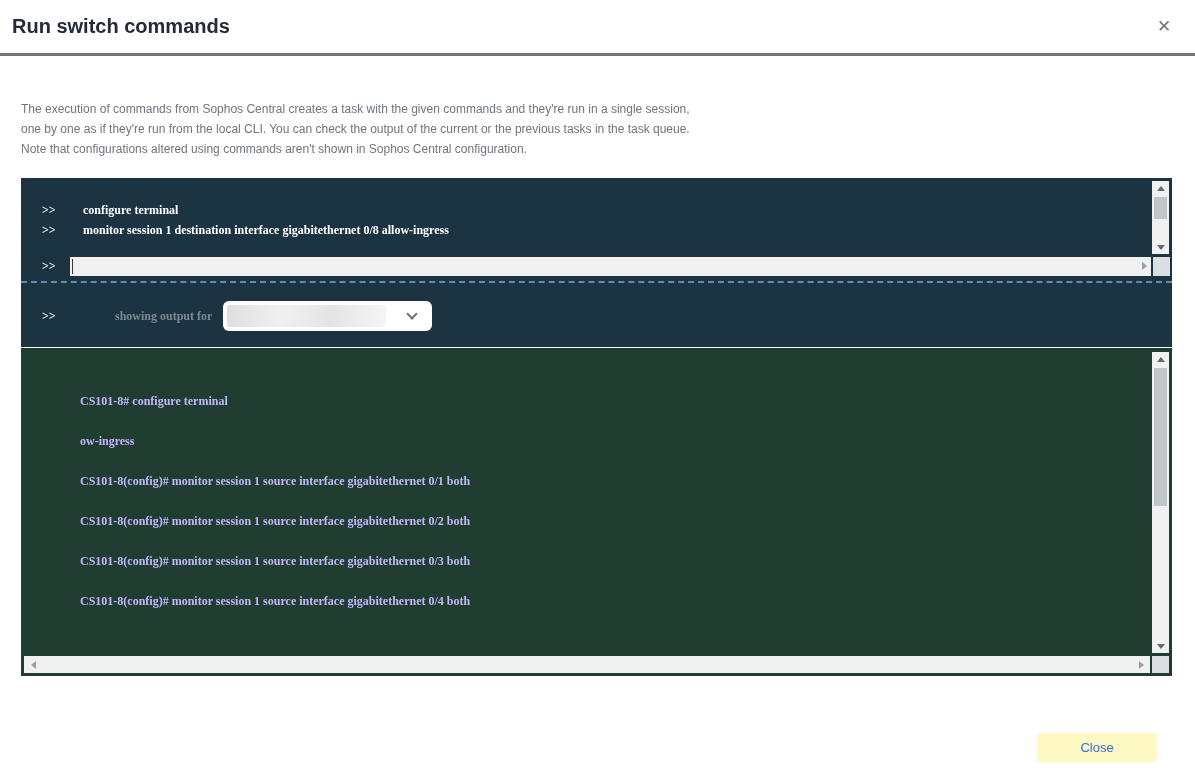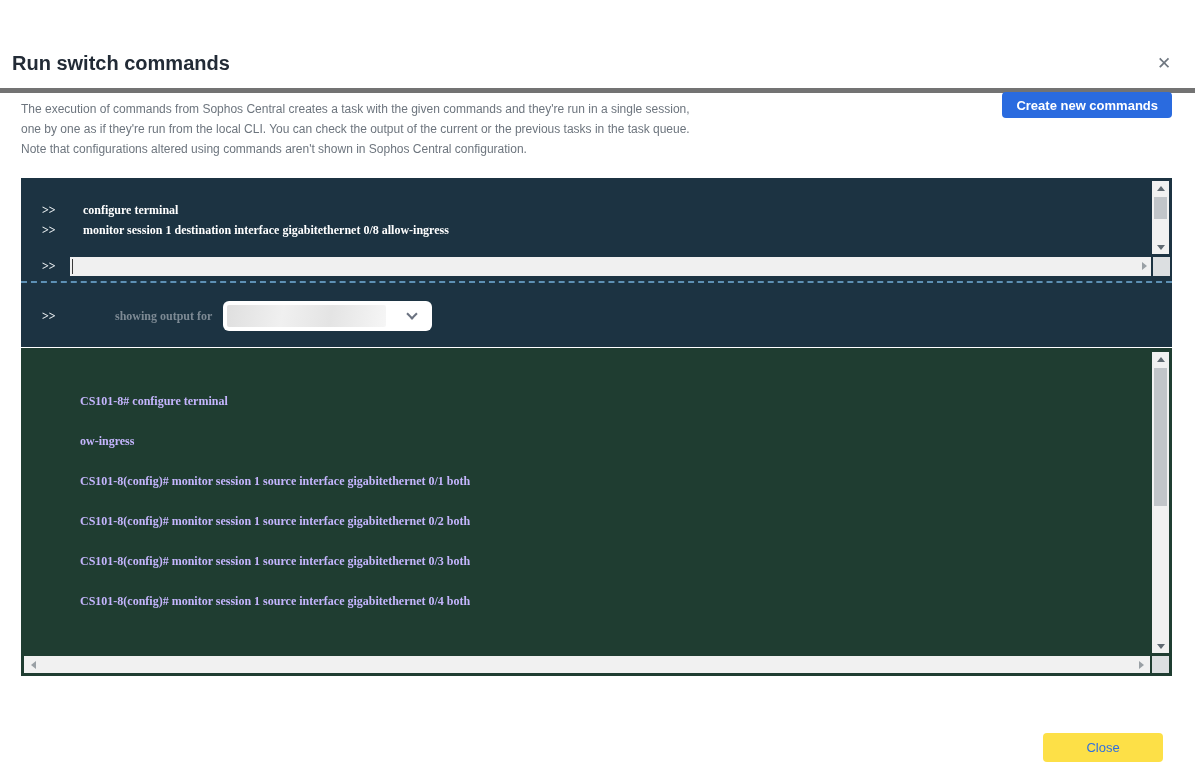--- a/index.html
+++ b/index.html
@@ -4,21 +4,21 @@
 <style>
   * { margin:0; padding:0; box-sizing:border-box; }
   html,body { background:#ffffff; }
   .page {
     position:relative; width:1195px; height:783px; background:#fff;
     font-family:"Liberation Sans", sans-serif; overflow:hidden;
   }
   
   .dlg-header {
     position:absolute; top:0; left:0; right:0; height:56px;
-    background:#fff; border-bottom:5px solid #737373;margin-top:37px;
+    background:#fff; border-bottom:3px solid #737373;
   }
   .dlg-title {
     position:absolute; left:12px; top:15px;
     font-size:20px; font-weight:700; color:#222b36;
   }
   .dlg-close {
     position:absolute; right:20px; top:16px; width:22px; height:22px;
     font-size:17px; color:#6f7780; text-align:center; line-height:22px;
     cursor:pointer; user-select:none;
   }
@@ -92,42 +92,41 @@
   .out-sbv { right:3px; top:4px; height:301px; }
   .out-thumb { top:16px; height:138px; }
   .out-sbh {
     position:absolute; left:3px; bottom:3px; right:22px; height:17px; background:#f1f1f1;
   }
   .sbh-btn { position:absolute; top:0; width:14px; height:17px; display:flex; align-items:center; justify-content:center; cursor:pointer; }
   .sbh-btn.left { left:2px; } .sbh-btn.right { right:2px; }
   .out-corner { position:absolute; right:3px; bottom:3px; width:17px; height:17px; background:#dcdfe1; }
   
   .btn-close {
-    position:absolute; right:32px; top:733px; width:120px; height:29px;
-    background:#fde047; border:none; border-radius:4px;
+    position:absolute; right:38px; top:733px; width:120px; height:29px;
+    background:#fef9c3; border:none; border-radius:4px;
     color:#2f6fe0; font-size:13px; font-family:"Liberation Sans", sans-serif;
     cursor:pointer;
   }
 </style>
 </head>
 <body>
 
 <div class="page">
 
   <div class="dlg-header">
     <div class="dlg-title">Run switch commands</div>
     <div class="dlg-close">✕</div>
   </div>
 
   <div class="intro-desc">
     <div>The execution of commands from Sophos Central creates a task with the given commands and they're run in a single session,</div>
     <div>one by one as if they're run from the local CLI. You can check the output of the current or the previous tasks in the task queue.</div>
     <div>Note that configurations altered using commands aren't shown in Sophos Central configuration.</div>
   </div>
-  <button class="btn-create">Create new commands</button>
 
   <div class="cmd-panel">
 
     <div class="cmd-line mono" style="top:22px;">
       <span class="prompt">&gt;&gt;</span><span class="cmd-text">configure terminal</span>
     </div>
     <div class="cmd-line mono" style="top:42px;">
       <span class="prompt">&gt;&gt;</span><span class="cmd-text">monitor session 1 destination interface gigabitethernet 0/8 allow-ingress</span>
     </div>
 

